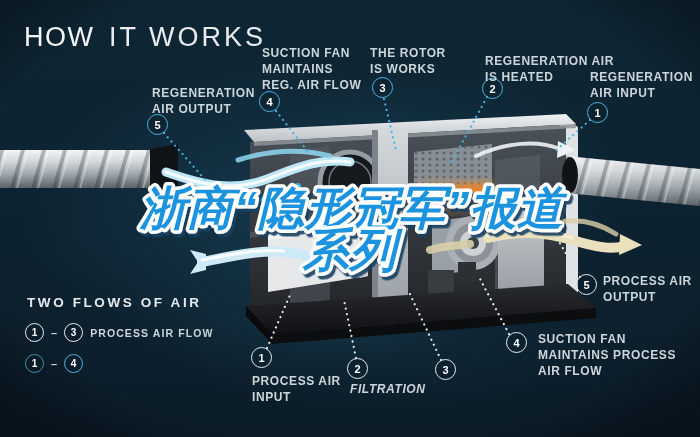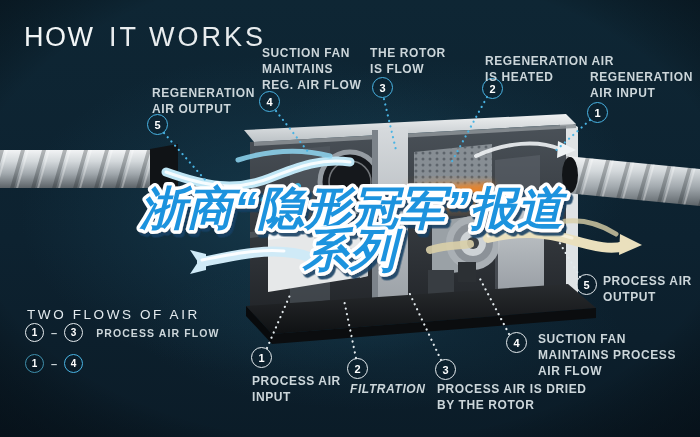--- a/index.html
+++ b/index.html
@@ -16,26 +16,26 @@
   
   .lbl{position:absolute;font-size:12px;line-height:1.32;font-weight:700;color:#ccd6da;
        letter-spacing:.6px;white-space:pre-line;}
   
   .badge{position:absolute;width:21px;height:21px;border-radius:50%;box-sizing:border-box;
          display:flex;align-items:center;justify-content:center;
          font-size:11px;font-weight:700;color:#fff;background:rgba(8,24,34,.25);}
   .badge.reg{border:1.6px solid #49b4e4;}
   .badge.proc{border:1.6px solid #e6ecef;}
   
-  .legend-heading{position:absolute;left:27px;top:295px;font-size:13.5px;font-weight:400;
-                  letter-spacing:2.6px;color:#e3eaee;white-space:nowrap;margin-top:12px;}
+  .legend-heading{position:absolute;left:27px;top:295px;font-size:13.5px;font-weight:700;
+                  letter-spacing:2.6px;color:#e3eaee;white-space:nowrap;}
   .legend-row{position:absolute;left:25px;display:flex;align-items:center;gap:7px;}
   .legend-row .sep{color:#cfd8dc;font-weight:700;font-size:11px;}
   .legend-row .lbadge{position:static;width:19px;height:19px;font-size:10px;}
-  .legend-row .ltext{font-size:10.5px;font-weight:700;letter-spacing:1.1px;color:#ccd6da;margin-left:6px;white-space:nowrap;}
+  .legend-row .ltext{font-size:10.5px;font-weight:700;letter-spacing:1.1px;color:#ccd6da;white-space:nowrap;}
   .lbadge.teal{border:1.6px solid #3f90ad;}
   .lbadge.blue{border:1.8px solid #49b4e4;}
 </style>
 </head>
 <body>
 
 <div class="canvas">
 
   <svg class="layer" width="700" height="437" viewBox="0 0 700 437">
     <defs>
@@ -204,21 +204,21 @@
     </div>
   <div class="badge reg" style="left:147px;top:114px;">
       <span>5</span>
     </div>
 
   <div class="lbl" style="left:590px;top:70px;">REGENERATION
 AIR INPUT</div>
   <div class="lbl" style="left:485px;top:54px;">REGENERATION AIR
 IS HEATED</div>
   <div class="lbl" style="left:370px;top:46px;">THE ROTOR
-IS FLOW</div>
+IS WORKS</div>
   <div class="lbl" style="left:262px;top:46px;">SUCTION FAN
 MAINTAINS
 REG. AIR FLOW</div>
   <div class="lbl" style="left:152px;top:86px;">REGENERATION
 AIR OUTPUT</div>
 
   <div class="badge proc" style="left:251px;top:347px;">
       <span>1</span>
     </div>
   <div class="badge proc" style="left:347px;top:358px;">
@@ -230,22 +230,20 @@
   <div class="badge proc" style="left:506px;top:332px;">
       <span>4</span>
     </div>
   <div class="badge proc" style="left:576px;top:274px;">
       <span>5</span>
     </div>
 
   <div class="lbl" style="left:252px;top:374px;">PROCESS AIR
 INPUT</div>
   <div class="lbl" style="left:350px;top:382px;font-style:italic;">FILTRATION</div>
-  <div class="lbl" style="left:437px;top:382px;">PROCESS AIR IS DRIED
-BY THE ROTOR</div>
   <div class="lbl" style="left:538px;top:332px;">SUCTION FAN
 MAINTAINS PROCESS
 AIR FLOW</div>
   <div class="lbl" style="left:603px;top:274px;">PROCESS AIR
 OUTPUT</div>
 
   <div class="legend-heading">TWO FLOWS OF AIR</div>
   <div class="legend-row" style="top:323px;">
     <div class="badge proc lbadge">
         <span>1</span>

